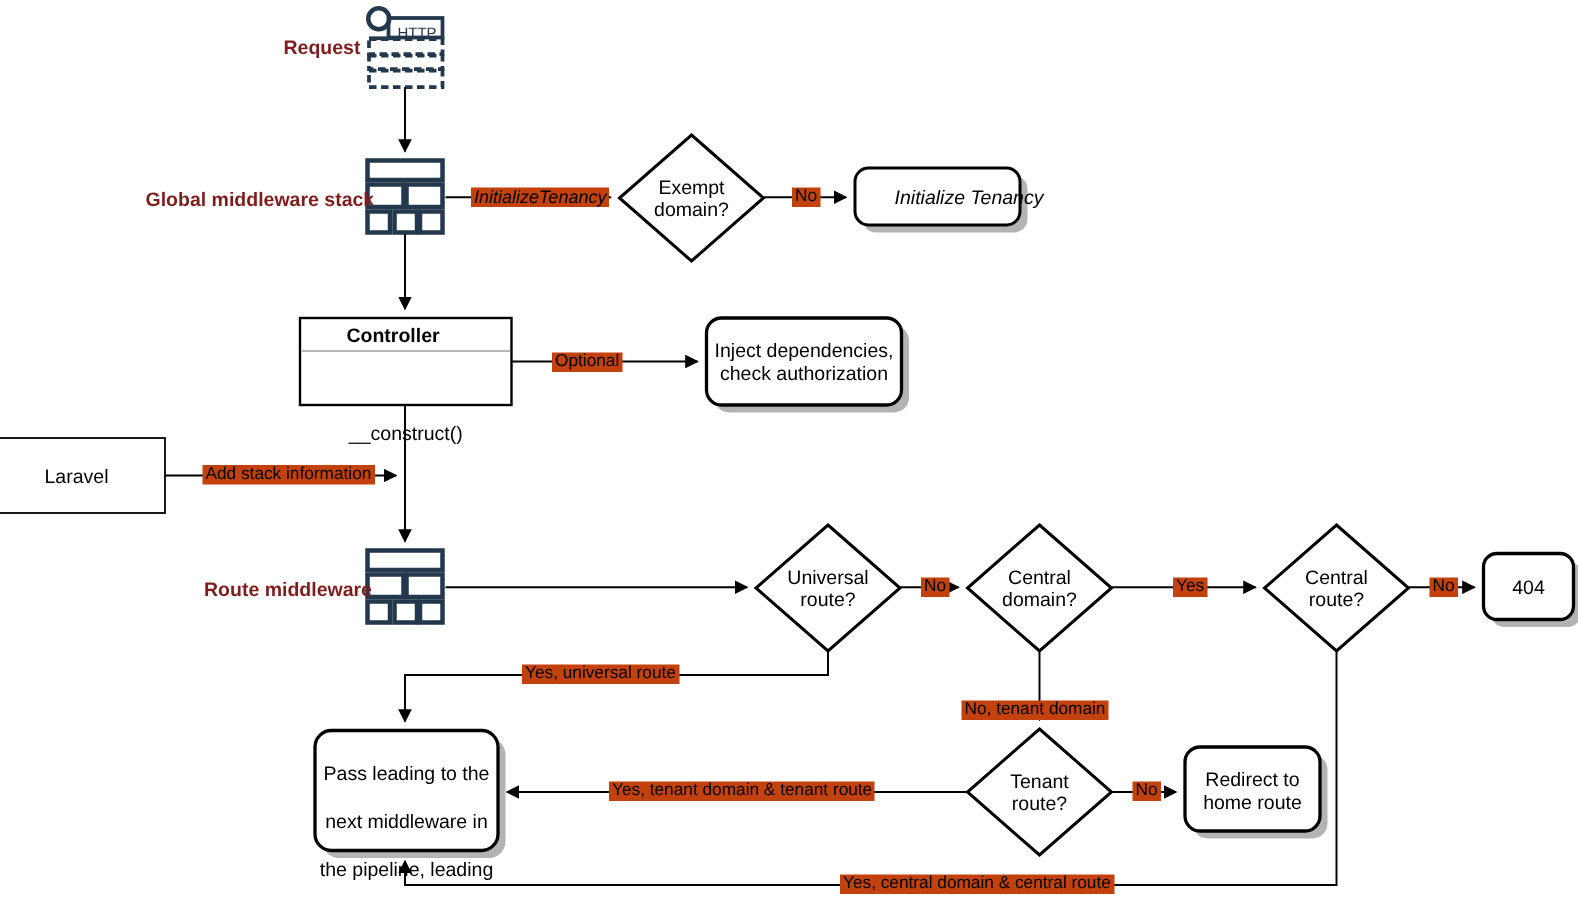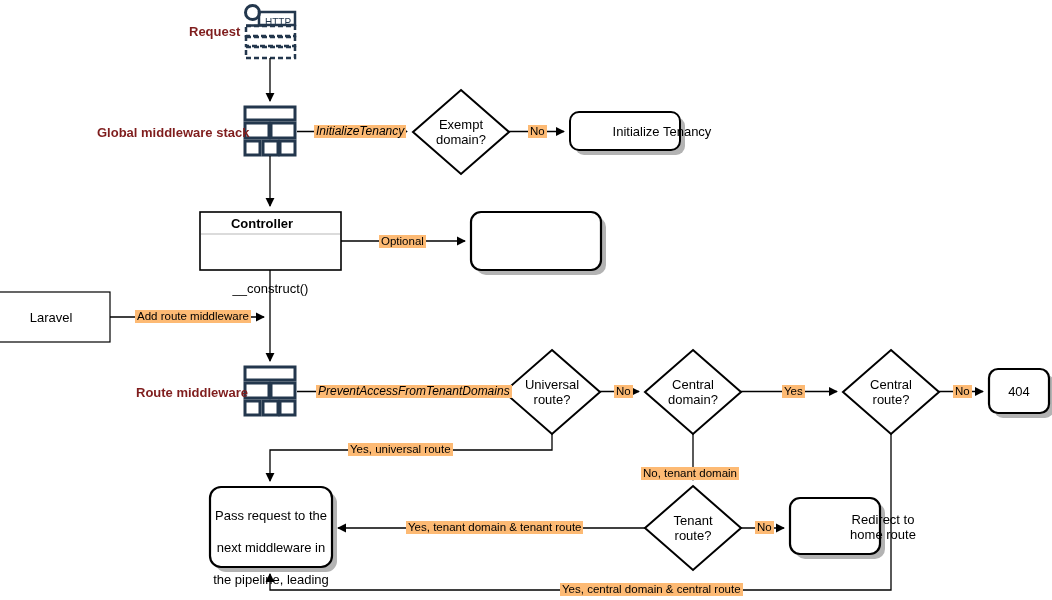--- a/index.html
+++ b/index.html
@@ -36,21 +36,21 @@
     position: absolute;
     font-size: 13px;
     font-weight: bold;
     color: #7f1d1d;
     white-space: nowrap;
   }
   .edge-label {
     position: absolute;
     font-size: 11.5px;
     color: #000000;
-    background: #fdba74;
+    background: #c2410c;
     padding: 0 2px;
     white-space: nowrap;
     line-height: 13px;
   }
   .edge-label.italic { font-style: italic; font-size: 12px; }
 </style>
 </head>
 <body>
 
 <div id="canvas">
@@ -179,52 +179,53 @@
   <div class="side-label" style="left:97px; top:125px;">Global middleware stack</div>
   <div class="side-label" style="left:136px; top:385px;">Route middleware</div>
 
   <div class="node-label" style="left:262px; top:15px; width:32px; font-size:10px; color:#23374d;">HTTP</div>
 
   <div class="node-label" style="left:200px; top:216px; width:124px; font-weight:bold;">Controller</div>
   <div class="node-label" style="left:200px; top:242px; width:141px;margin-top:39px;">__construct()</div>
 
   <div class="node-label" style="left:-8px; top:310px; width:118px;">Laravel</div>
 
-  <div class="node-label" style="left:600px; top:124px; width:124px;">Initialize Tenancy</div>
-
+  <div class="node-label" style="left:584px; top:124px; width:124px;font-style:italic;">Initialize Tenancy</div>
+
+  <div class="node-label" style="left:471px; top:226px; width:130px;">Inject dependencies,
+check authorization</div>
 
   <div class="node-label" style="left:989px; top:384px; width:60px;">404</div>
 
-  <div class="node-label" style="left:790px; top:512px; width:90px;margin-left:48px;">Redirect to
+  <div class="node-label" style="left:790px; top:512px; width:90px;">Redirect to
 home route</div>
 
   <div class="node-label" style="left:210px; top:492px; width:122px; line-height:16px;">
-    <span>Pass request to the</span><br>
+    <span>Pass leading to the</span><br>
     <span>next middleware in</span><br>
     <span>the pipeline, leading</span><br>
     <br>
     
   </div>
 
   <div class="node-label" style="left:411px; top:117px; width:100px;">Exempt
 domain?</div>
   <div class="node-label" style="left:502px; top:377px; width:100px;">Universal
 route?</div>
   <div class="node-label" style="left:643px; top:377px; width:100px;">Central
 domain?</div>
   <div class="node-label" style="left:841px; top:377px; width:100px;">Central
 route?</div>
   <div class="node-label" style="left:643px; top:513px; width:100px;">Tenant
 route?</div>
 
   <div class="edge-label italic" style="left:314px; top:125px;">InitializeTenancy</div>
   <div class="edge-label" style="left:528px; top:125px;">No</div>
-  <div class="edge-label" style="left:379px; top:235px;text-align:center;">Optional</div>
-  <div class="edge-label" style="left:135px; top:310px;">Add route middleware</div>
-  <div class="edge-label italic" style="left:316px; top:385px;">PreventAccessFromTenantDomains</div>
+  <div class="edge-label" style="left:368px; top:235px;text-align:center;">Optional</div>
+  <div class="edge-label" style="left:135px; top:310px;">Add stack information</div>
   <div class="edge-label" style="left:614px; top:385px;">No</div>
   <div class="edge-label" style="left:782px; top:385px;">Yes</div>
   <div class="edge-label" style="left:953px; top:385px;">No</div>
   <div class="edge-label" style="left:348px; top:443px;">Yes, universal route</div>
   <div class="edge-label" style="left:641px; top:467px;">No, tenant domain</div>
   <div class="edge-label" style="left:406px; top:521px;">Yes, tenant domain &amp; tenant route</div>
   <div class="edge-label" style="left:755px; top:521px;">No</div>
   <div class="edge-label" style="left:560px; top:583px;">Yes, central domain &amp; central route</div>
 
 </div>

